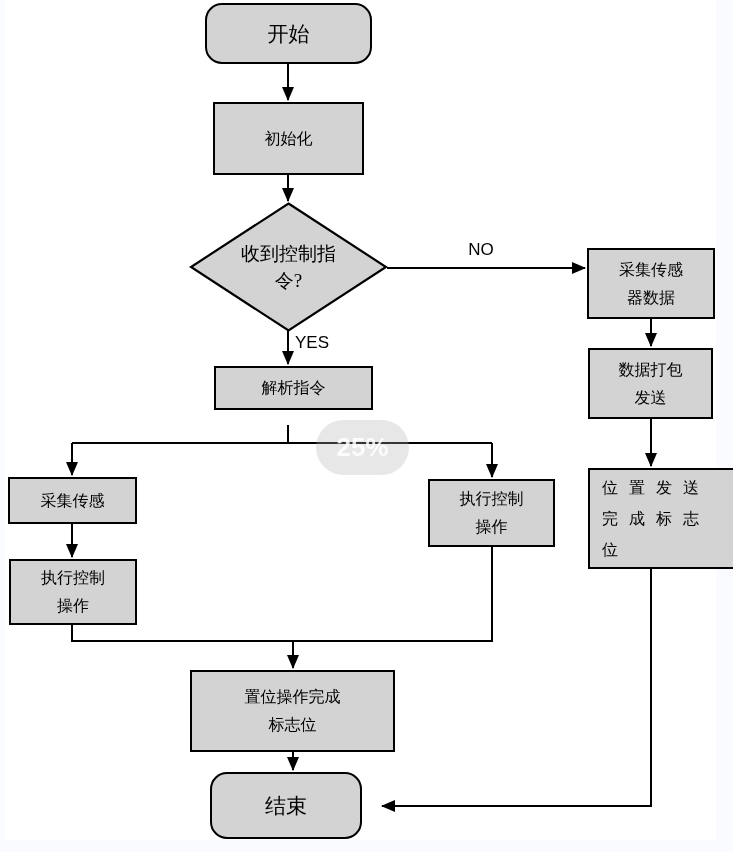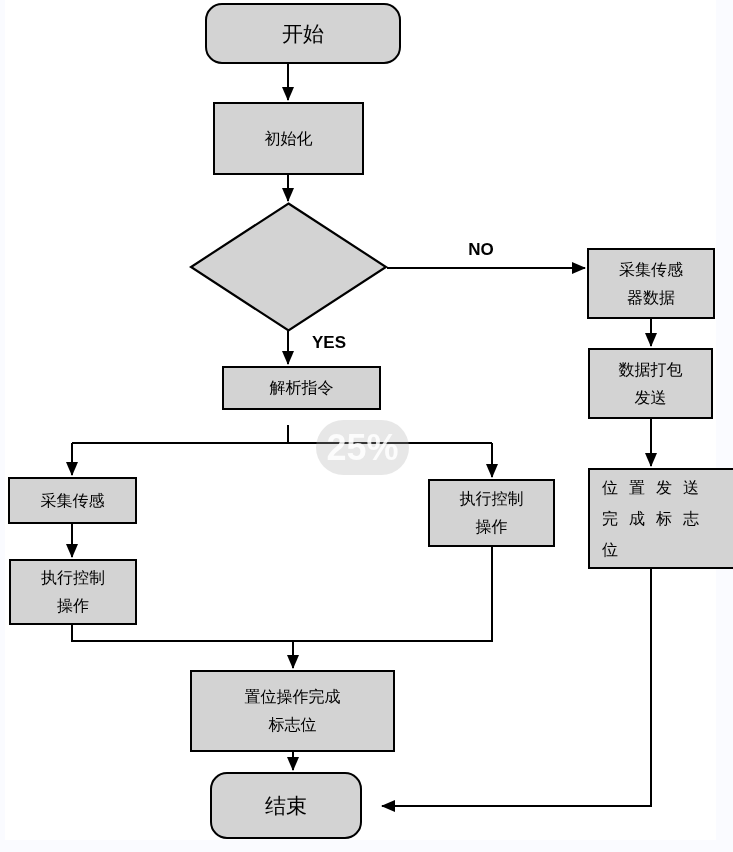--- a/index.html
+++ b/index.html
@@ -31,29 +31,29 @@
   .diamond-wrap svg{position:absolute;left:0;top:0;}
   .diamond-label{position:relative;white-space:pre-line;}
 
   .spread .node-label{
     text-align:left;letter-spacing:11px;line-height:31px;
     padding-left:12px;width:100%;
   }
 
   .edge-label{
     position:absolute;font-family:"Liberation Sans","DejaVu Sans",sans-serif;
-    font-weight:bold;font-size:17px;color:#000;text-align:center;
+    font-weight:normal;font-size:17px;color:#000;text-align:center;
   }
 
   #watermark{
     position:absolute;left:316px;top:420px;width:93px;height:55px;
     background:rgba(175,175,175,0.30);border-radius:28px;
     display:flex;align-items:center;justify-content:center;
     font-family:"Liberation Sans","DejaVu Sans",sans-serif;
-    font-weight:bold;font-size:36px;color:rgba(255,255,255,0.85);
+    font-weight:bold;font-size:26px;color:rgba(255,255,255,0.85);
   }
 </style>
 </head>
 <body>
 
 <div class="margin-strip" id="strip-left"></div>
 <div class="margin-strip" id="strip-right"></div>
 <div class="margin-strip" id="strip-bottom"></div>
 
 <svg id="connectors" viewBox="0 0 733 852" xmlns="http://www.w3.org/2000/svg">
@@ -74,38 +74,40 @@
     <path d="M72 524 L72 557" marker-end="url(#arrow)"></path>
     <path d="M72 625 L72 641 L492 641 L492 547"></path>
     <path d="M293 641 L293 668" marker-end="url(#arrow)"></path>
     <path d="M293 738 L293 770" marker-end="url(#arrow)"></path>
     <path d="M651 303 L651 346" marker-end="url(#arrow)"></path>
     <path d="M651 419 L651 466" marker-end="url(#arrow)"></path>
     <path d="M651 569 L651 806 L382 806" marker-end="url(#arrow)"></path>
   </g>
 </svg>
 
-<div class="node terminator" style="left:205px;top:3px;width:196px;height:61px">
+<div class="node terminator" style="left:205px;top:3px;width:167px;height:61px">
   <span class="node-label">开始</span>
 </div>
 
 <div class="node" style="left:213px;top:102px;width:151px;height:73px">
   <span class="node-label">初始化</span>
 </div>
 
 <div class="diamond-wrap" style="left:189px;top:202px;width:199px;height:130px">
   <svg width="199" height="130" viewBox="0 0 199 130">
     <polygon points="99.5,1.5 197,65 99.5,128.5 2,65" fill="#d3d3d3" stroke="#000" stroke-width="2.2"></polygon>
   </svg>
+  <span class="diamond-label">收到控制指
+令?</span>
 </div>
 
 <div class="edge-label" style="left:458px;top:240px;width:46px">NO</div>
-<div class="edge-label" style="left:307px;top:333px;width:44px">YES</div>
+<div class="edge-label" style="left:290px;top:333px;width:44px">YES</div>
 
-<div class="node" style="left:222px;top:366px;width:159px;height:44px">
+<div class="node" style="left:214px;top:366px;width:159px;height:44px">
   <span class="node-label">解析指令</span>
 </div>
 
 <div class="node" style="left:8px;top:477px;width:129px;height:47px">
   <span class="node-label">采集传感</span>
 </div>
 
 <div class="node" style="left:9px;top:559px;width:128px;height:66px">
   <span class="node-label">执行控制
 操作</span>

